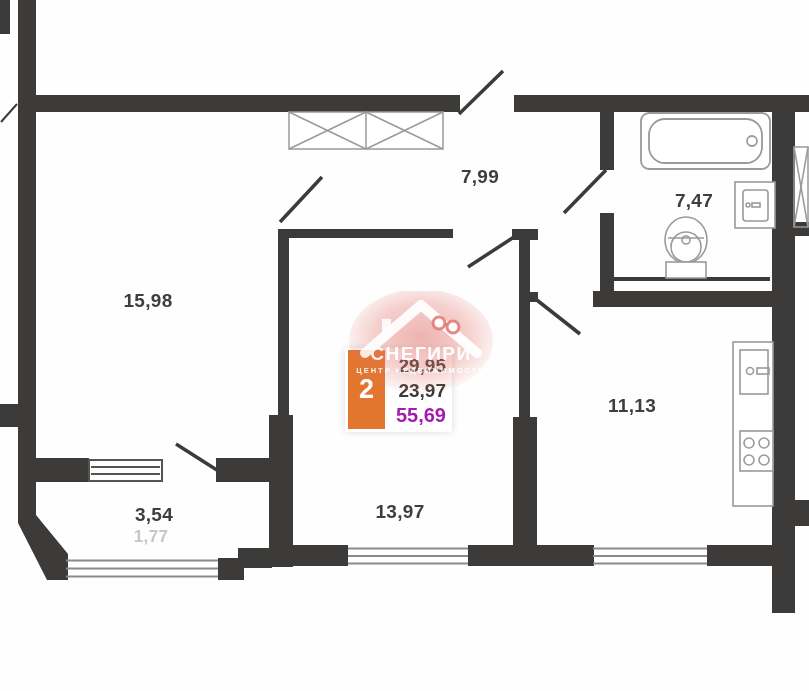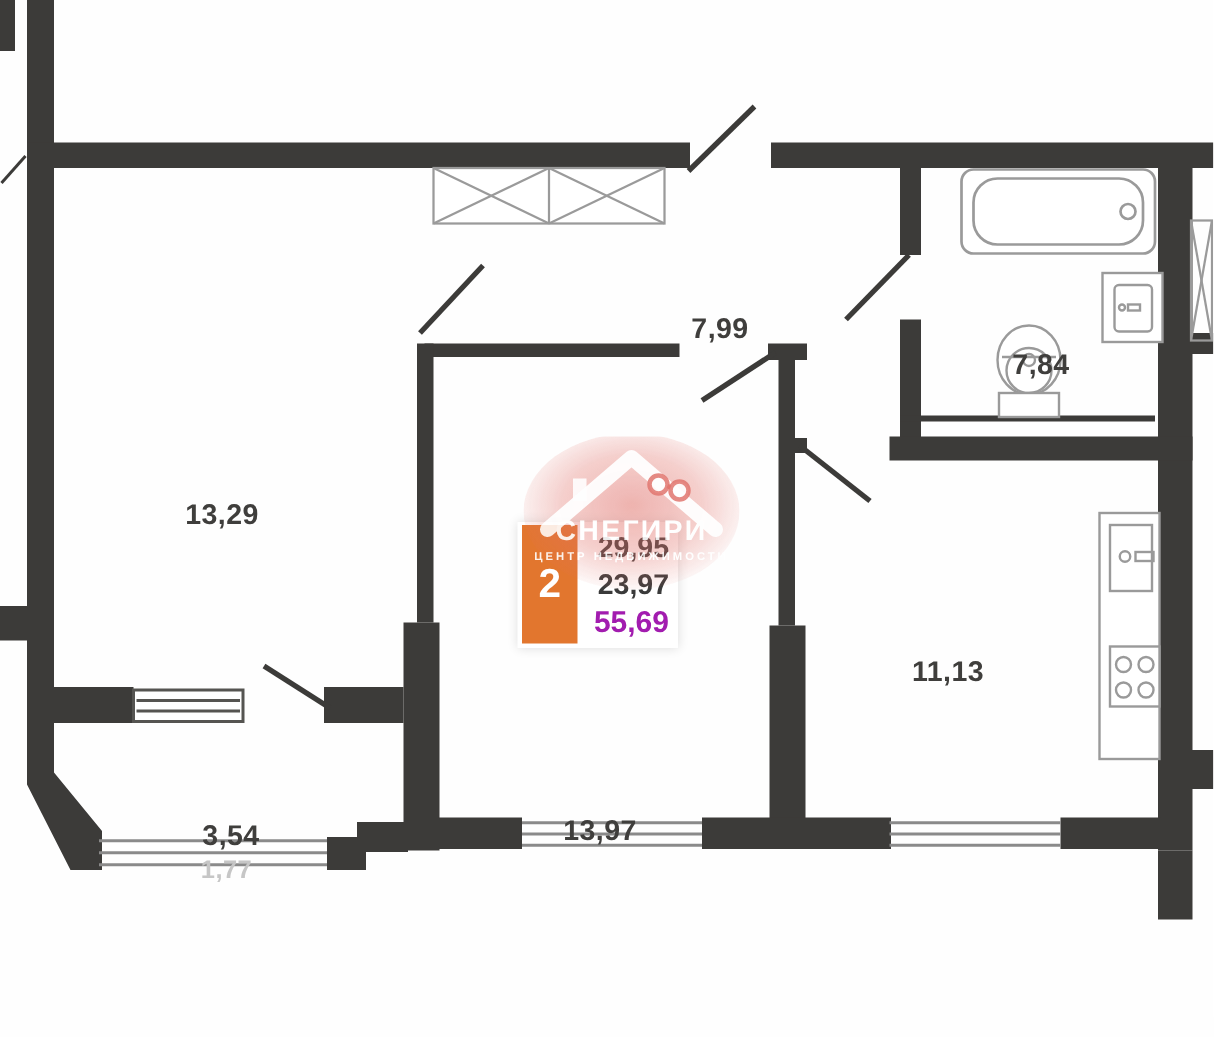--- a/index.html
+++ b/index.html
@@ -4,21 +4,21 @@
 <style>
   html,body{margin:0;padding:0;background:#ffffff;}
   .stage{
     position:relative;width:809px;height:691px;overflow:hidden;
     background:#fefefe;font-family:"Liberation Sans",sans-serif;
   }
   .plan-svg{position:absolute;left:0;top:0;z-index:1;}
   .room-label{
     position:absolute;transform:translate(-50%,-50%);
     font-size:19px;font-weight:700;color:#3f3e3c;letter-spacing:.3px;
-    white-space:nowrap;z-index:2;margin-top:43px;
+    white-space:nowrap;z-index:2;
   }
   .room-label.muted{color:#c6c6c6;font-size:17px;}
   .watermark{
     position:absolute;left:349px;top:291px;width:144px;height:104px;
     z-index:4;opacity:.9;pointer-events:none;
   }
   .info-card{
     position:absolute;left:345px;top:348px;width:107px;height:84px;
     background:#ffffff;box-shadow:0 0 7px rgba(0,0,0,.14);z-index:3;
   }
@@ -160,23 +160,23 @@
     </g>
     <g stroke="#9a9a9a" stroke-width="1.6" fill="#ffffff">
       <rect x="740" y="431" width="33" height="40"></rect>
       <circle cx="749" cy="443" r="5" fill="none"></circle>
         <circle cx="764" cy="443" r="5" fill="none"></circle>
       <circle cx="749" cy="460" r="5" fill="none"></circle>
         <circle cx="764" cy="460" r="5" fill="none"></circle>
     </g>
   </svg>
 
-  <div class="room-label" style="left:148px;top:301px;">13,29</div>
+  <div class="room-label" style="left:148px;top:301px;">15,98</div>
   <div class="room-label" style="left:480px;top:177px;">7,99</div>
-  <div class="room-label" style="left:694px;top:201px;">7,84</div>
+  <div class="room-label" style="left:694px;top:201px;">7,47</div>
   <div class="room-label" style="left:632px;top:406px;">11,13</div>
   <div class="room-label" style="left:400px;top:512px;">13,97</div>
   <div class="room-label" style="left:154px;top:515px;text-align:right;">3,54</div>
   <div class="room-label muted" style="left:151px;top:537px;">1,77</div>
 
   <div class="info-card">
     <div class="rooms-badge">
       <span>2</span>
     </div>
     <div class="areas">

